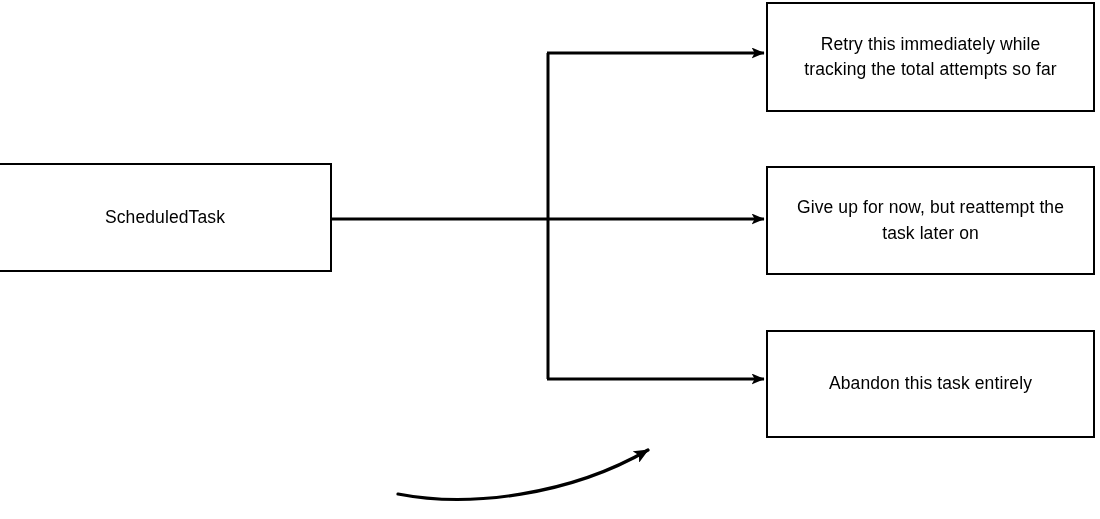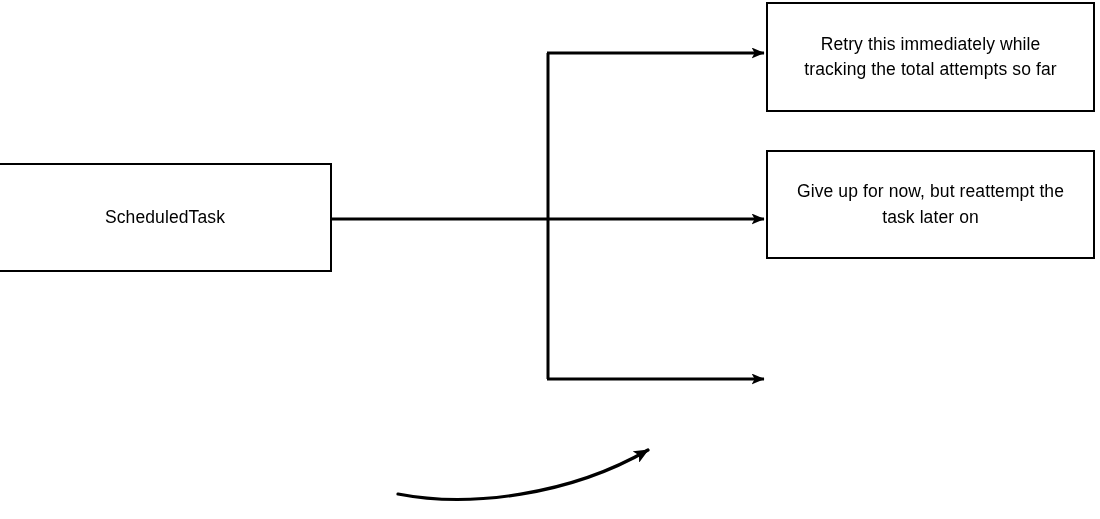--- a/index.html
+++ b/index.html
@@ -47,21 +47,21 @@
     height: 109px;
   }
   #node-retry {
     left: 766px;
     top: 2px;
     width: 329px;
     height: 110px;
   }
   #node-defer {
     left: 766px;
-    top: 150px;
+    top: 166px;
     width: 329px;
     height: 109px;
   }
   #node-abandon {
     left: 766px;
     top: 330px;
     width: 329px;
     height: 108px;
   }
   .node-text {
@@ -116,15 +116,18 @@
   <div class="node" id="node-retry">
     <span class="node-text">Retry this immediately while
 tracking the total attempts so far</span>
   </div>
 
   <div class="node" id="node-defer">
     <span class="node-text">Give up for now, but reattempt the
 task later on</span>
   </div>
 
+  <div class="node" id="node-abandon">
+    <span class="node-text">Abandon this task entirely</span>
+  </div>
 
 
 </div>
 
 </body></html>

